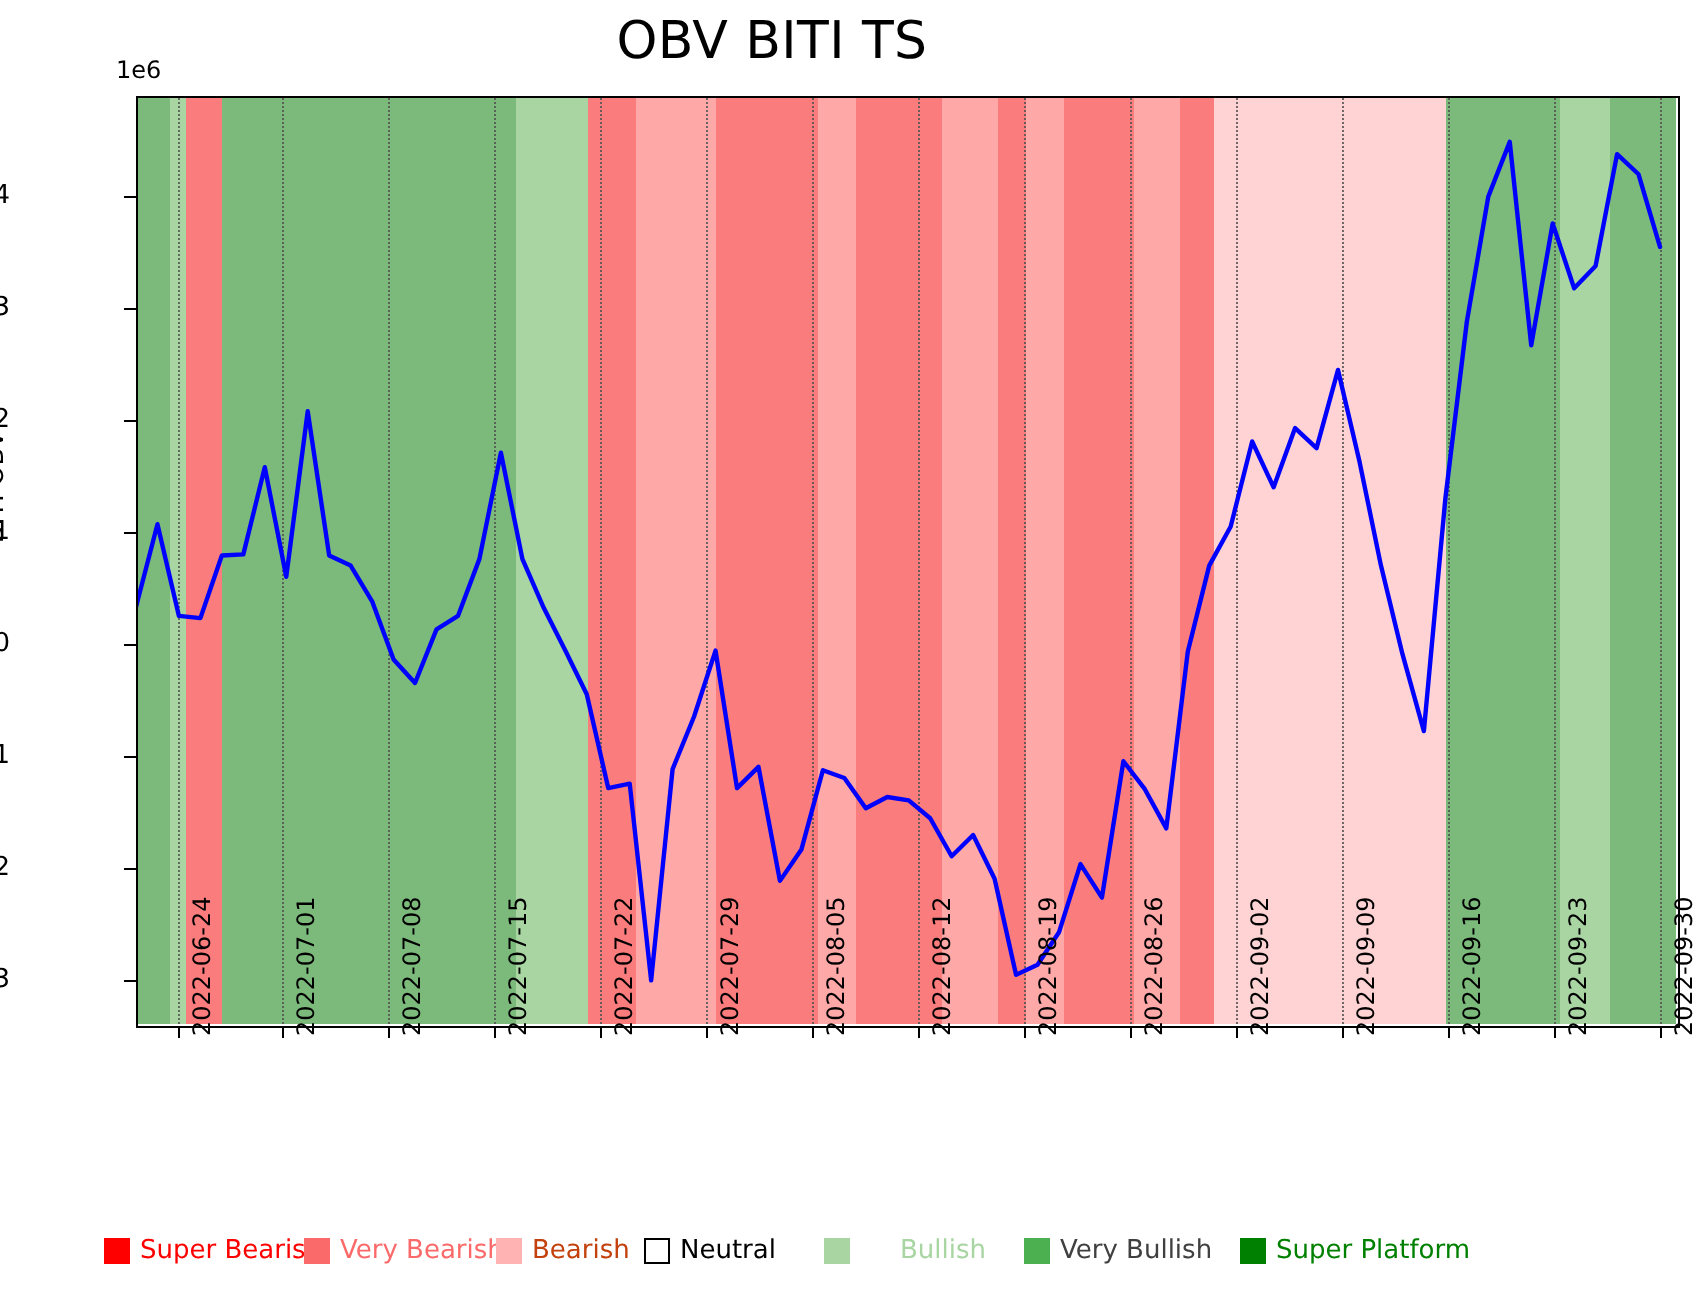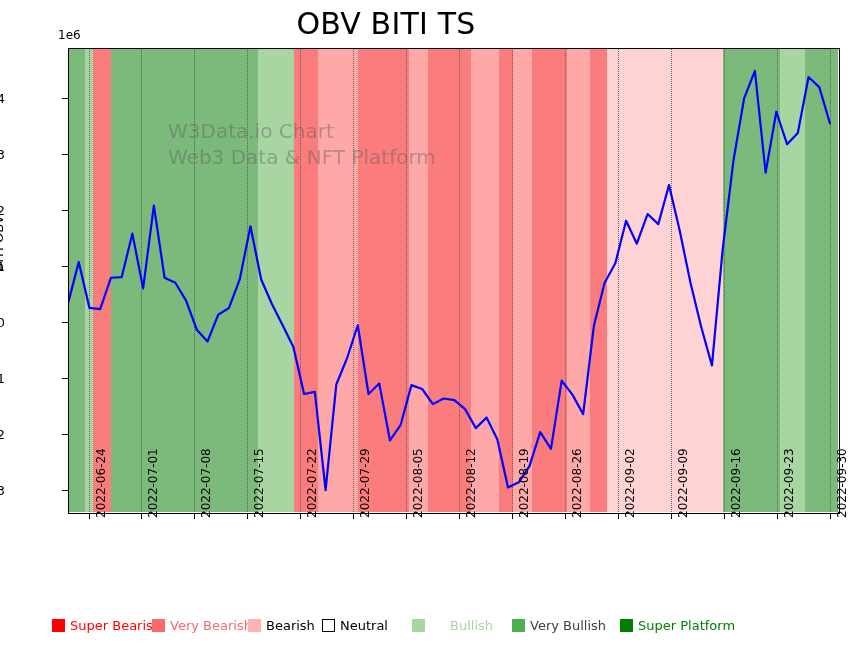--- a/index.html
+++ b/index.html
@@ -3,21 +3,21 @@
 <meta charset="utf-8">
 <style>
   html,body{margin:0;padding:0;background:#ffffff;}
   body{width:851px;height:646px;font-family:"DejaVu Sans","Liberation Sans",sans-serif;
        -webkit-font-smoothing:antialiased;overflow:hidden;}
   #figure{position:relative;width:851px;height:646px;background:#ffffff;}
 
   
   #chart-title{
     position:absolute;left:0;top:6px;width:772px;text-align:center;
-    font-size:30px;color:#000;font-weight:400;letter-spacing:.2px;
+    font-size:26px;color:#000;font-weight:400;letter-spacing:.2px;
   }
 
   
   #plot-area{
     position:absolute;left:68px;top:48px;width:770px;height:464px;
     background:#ffffff;overflow:hidden;
   }
   #plot-frame{
     position:absolute;left:68px;top:48px;width:770px;height:464px;
     border:1px solid #000;box-sizing:content-box;pointer-events:none;
@@ -121,22 +121,20 @@
         <div class="vgrid" style="left: 338.286px;"></div>
         <div class="vgrid" style="left: 391.25px;"></div>
         <div class="vgrid" style="left: 444.214px;"></div>
         <div class="vgrid" style="left: 497.179px;"></div>
         <div class="vgrid" style="left: 550.143px;"></div>
         <div class="vgrid" style="left: 603.107px;"></div>
         <div class="vgrid" style="left: 656.071px;"></div>
         <div class="vgrid" style="left: 709.036px;"></div>
         <div class="vgrid" style="left: 762px;"></div>
       </div>
-    <div id="watermark">W3Data.io Chart
-Web3 Data &amp; NFT Platform</div>
     <svg id="series-svg" viewBox="0 0 770 464" preserveAspectRatio="none">
       <polyline id="series-path" fill="none" stroke="#0000ff" stroke-width="2.2" stroke-linejoin="round" stroke-linecap="round" points="0.00,255.48 10.73,214.11 21.46,259.95 32.20,261.07 42.93,229.76 53.66,229.20 64.39,185.60 75.13,240.39 85.86,157.65 96.59,229.76 107.32,234.80 118.06,252.68 128.79,281.75 139.52,293.49 150.25,266.66 160.99,259.95 171.72,231.44 182.45,178.33 193.18,231.44 203.92,256.04 214.65,277.28 225.38,299.08 236.11,346.04 246.85,343.81 257.58,442.20 268.31,336.54 279.04,310.27 289.77,277.28 300.51,346.04 311.24,335.42 321.97,392.44 332.70,376.79 343.44,337.10 354.17,341.01 364.90,356.11 375.63,350.52 386.37,352.19 397.10,361.14 407.83,380.14 418.56,369.52 429.30,391.33 440.03,439.40 450.76,434.37 461.49,418.16 472.23,384.06 482.96,400.83 493.69,332.63 504.42,346.60 515.15,366.17 525.89,277.84 536.62,234.80 547.35,215.23 558.08,172.74 568.82,195.66 579.55,166.03 590.28,176.10 601.01,136.96 611.75,182.80 622.48,234.80 633.21,278.96 643.94,317.53 654.68,201.25 665.41,112.93 676.14,50.31 686.87,22.92 697.61,124.67 708.34,63.73 719.07,96.15 729.80,84.97 740.54,29.07 751.27,39.13 762.00,75.47"></polyline>
     </svg>
   </div>
   <div id="plot-frame"></div>
 
 
   <div id="yaxis-layer">
       <div class="ytickmark" style="top: 98.3133px;"></div>
       <div class="ytick" style="top: 98.3133px;">4</div>
@@ -192,21 +190,21 @@
       <div class="legend-item" style="left: 52px;">
         <span class="legend-swatch" style="background: rgb(255, 0, 0); border: 1px solid rgb(255, 0, 0);"></span>
         <span class="legend-text" style="color: rgb(255, 0, 0);">Super Bearish</span>
       </div>
       <div class="legend-item" style="left: 152px;">
         <span class="legend-swatch" style="background: rgb(250, 106, 106); border: 1px solid rgb(250, 106, 106);"></span>
         <span class="legend-text" style="color: rgb(250, 106, 106);">Very Bearish</span>
       </div>
       <div class="legend-item" style="left: 248px;">
         <span class="legend-swatch" style="background: rgb(255, 179, 179); border: 1px solid rgb(255, 179, 179);"></span>
-        <span class="legend-text" style="color: #000000;">Bearish</span>
+        <span class="legend-text" style="color: #c2410c;">Bearish</span>
       </div>
       <div class="legend-item" style="left: 322px;">
         <span class="legend-swatch" style="background: rgb(255, 255, 255); border: 1px solid rgb(0, 0, 0);"></span>
         <span class="legend-text" style="color: rgb(0, 0, 0); text-align: center;">Neutral</span>
       </div>
       <div class="legend-item" style="left: 412px;">
         <span class="legend-swatch" style="background: rgb(168, 213, 162); border: 1px solid rgb(168, 213, 162);"></span>
         <span class="legend-text" style="color: rgb(168, 213, 162); margin-left: 20px;">Bullish</span>
       </div>
       <div class="legend-item" style="left: 512px;">

